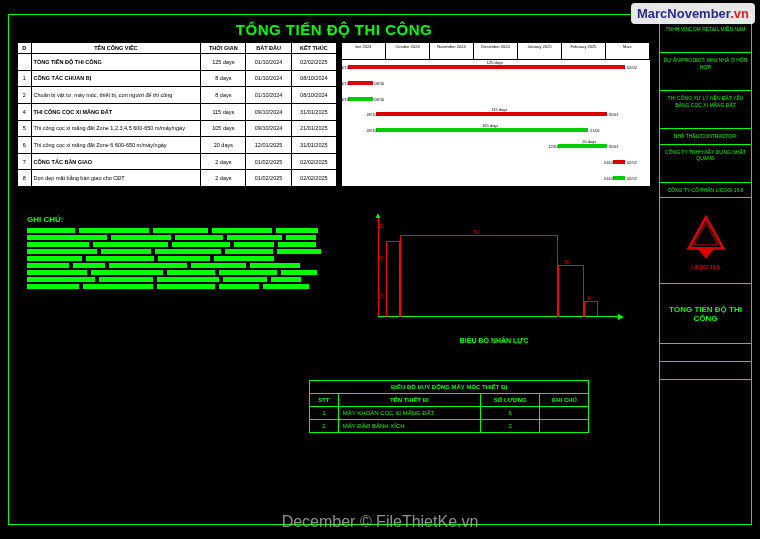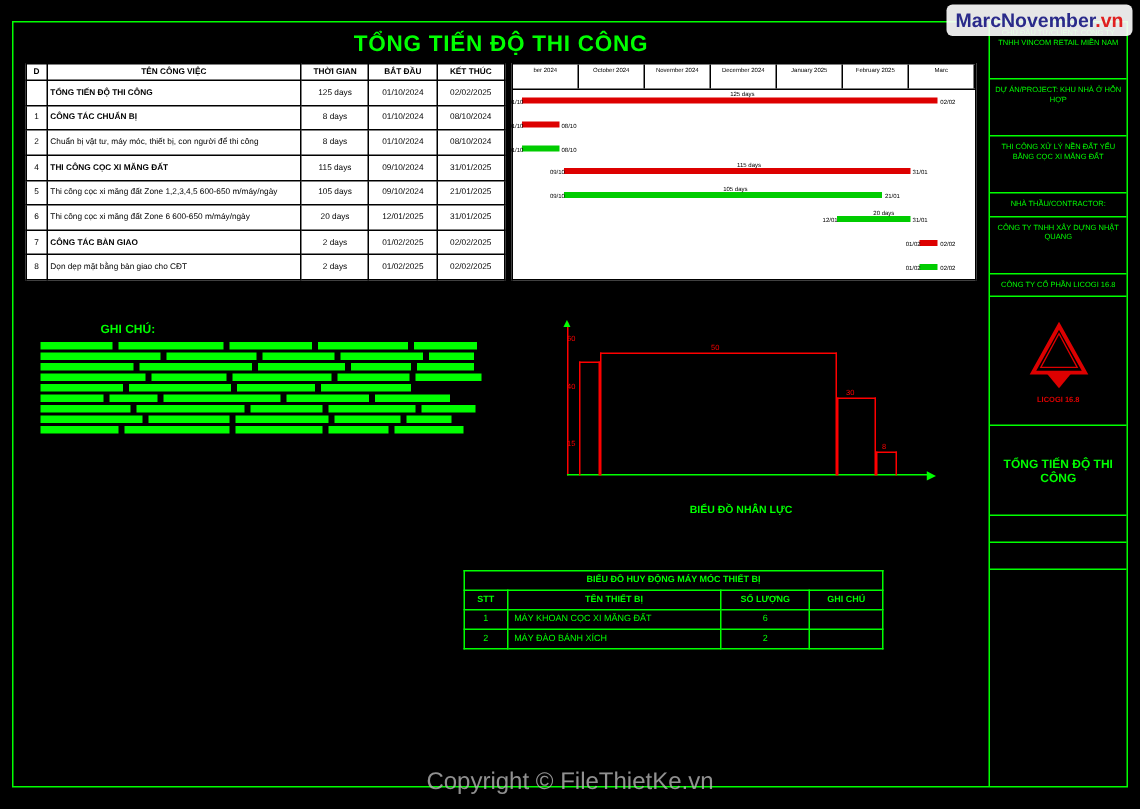--- a/index.html
+++ b/index.html
@@ -26,21 +26,21 @@
 .gantt { flex:1; background:#fff; position:relative; font-size:4.5px; color:#000; height:145px; }
 .gantt-header { display:flex; border:1px solid #000; height:18px; }
 .gantt-month { flex:1; border-right:1px solid #000; text-align:center; font-size:4px; padding-top:1px; }
 .gantt-body { position:relative; height:127px; border:1px solid #000; border-top:none; }
 .gantt-row { position:absolute; left:0; right:0; height:14px; }
 .bar { position:absolute; height:4px; top:5px; }
 .bar.red { background:#d00; }
 .bar.green { background:#0c0; }
 .bar-label { position:absolute; font-size:4px; white-space:nowrap; }
 .notes { position:absolute; left:18px; top:200px; width:310px; }
-.notes-title { color:#0f0; font-weight:bold; font-size:8px; margin-bottom:4px;margin-left:40px; }
+.notes-title { color:#0f0; font-weight:bold; font-size:8px; margin-bottom:4px; }
 .notes-lines { display:flex; flex-direction:column; gap:2px; }
 .nseg { height:5px; background:#0f0; display:inline-block; }
 .manpower { position:absolute; left:355px; top:200px; width:260px; }
 .mp-chart { position:relative; height:120px; }
 .mp-axis-y { position:absolute; left:14px; top:0; bottom:18px; width:1px; background:#f00; }
 .mp-axis-x { position:absolute; left:14px; right:6px; bottom:18px; height:1px; background:#0f0; }
 .mp-poly { position:absolute; border:1.5px solid #f00; border-bottom:none; }
 .mp-tick { position:absolute; color:#f00; font-size:5px; right:100%; margin-right:2px; }
 .mp-val { position:absolute; color:#f00; font-size:5px; }
 .mp-title { color:#0f0; font-size:7px; font-weight:bold; text-align:center; margin-top:2px; }
@@ -51,21 +51,21 @@
 .equip th { font-weight:bold; }
 .equip td.name { text-align:left; }
 .logo-svg { width:52px; height:52px; }
 </style>
 </head>
 <body>
 
 <div class="watermark-logo">
   <span>Marc</span><span>November</span><span class="x">.vn</span>
 </div>
-<div class="copyright">Copyright © FileThietKe.vn</div>
+<div class="copyright">December © FileThietKe.vn</div>
 
 <div class="frame">
 
   <div class="titleblock">
     <div class="tb-row tall">CHỦ ĐẦU TƯ/CLIENT: CÔNG TY TNHH VINCOM RETAIL MIỀN NAM</div>
     <div class="tb-row tall">DỰ ÁN/PROJECT: KHU NHÀ Ở HỖN HỢP</div>
     <div class="tb-row tall">THI CÔNG XỬ LÝ NỀN ĐẤT YẾU BẰNG CỌC XI MĂNG ĐẤT</div>
     <div class="tb-row">NHÀ THẦU/CONTRACTOR:</div>
     <div class="tb-row tall">CÔNG TY TNHH XÂY DỰNG NHẬT QUANG</div>
     <div class="tb-row">CÔNG TY CỔ PHẦN LICOGI 16.8</div>

